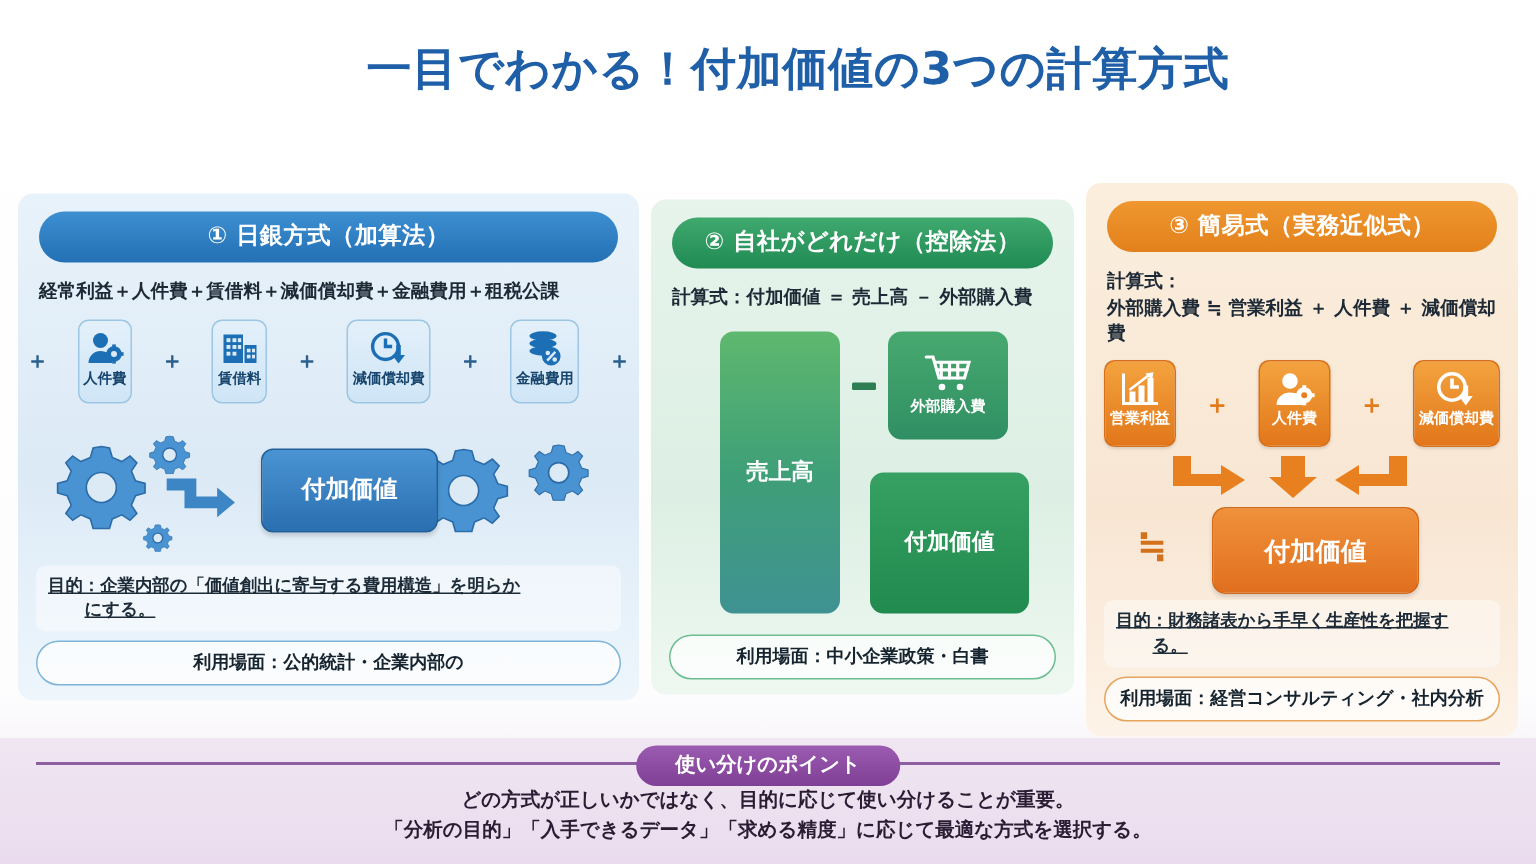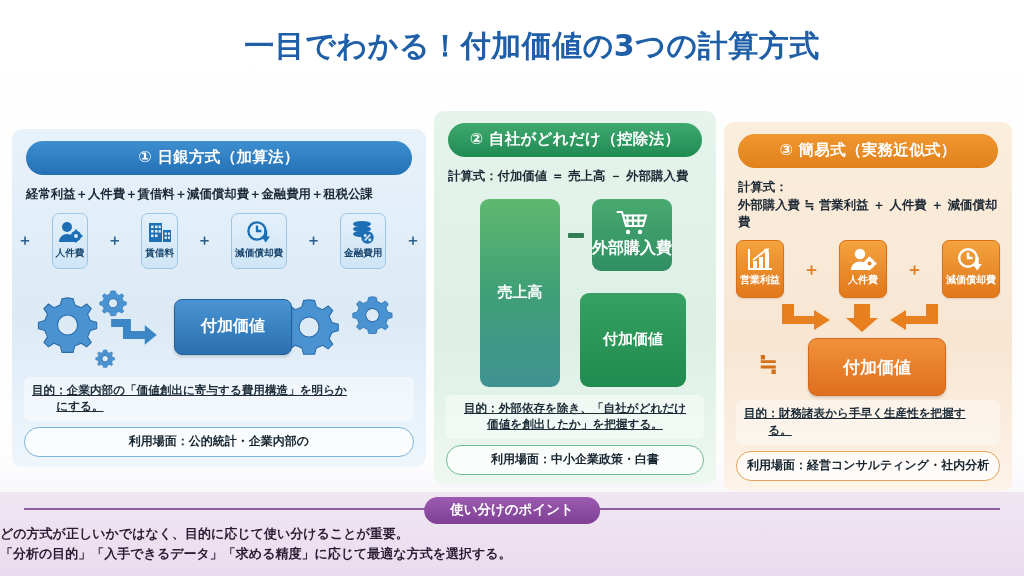--- a/index.html
+++ b/index.html
@@ -114,21 +114,21 @@
     position: absolute; left: 122px; top: 38px;
     width: 16px; height: 5px; background: #2f7d52; border-radius: 1px;
   }
   .bar-purchase {
     position: absolute; left: 146px; top: 4px; width: 80px; height: 72px;
     border-radius: 9px;
     background: linear-gradient(180deg,#48a96f 0%,#2f8f63 100%);
     color: #fff;
     display: flex; flex-direction: column; align-items: center; justify-content: center;
   }
-  .bar-purchase .lbl { font-size: 16px; font-weight: 700; margin-top: 2px; }
+  .bar-purchase .lbl { font-size: 10px; font-weight: 700; margin-top: 2px; }
   .bar-va {
     position: absolute; left: 134px; top: 98px; width: 106px; height: 94px;
     border-radius: 9px;
     background: linear-gradient(180deg,#36a163 0%,#218a4e 100%);
     color: #fff; font-size: 15px; font-weight: 700;
     display: flex; align-items: center; justify-content: center;
   }
 
   
   .arrow-area { position: relative; height: 30px; }
@@ -183,21 +183,21 @@
     background: #8e5fa0;
   }
   .badge {
     position: absolute; top: 5px; left: 50%; transform: translateX(-50%);
     background: linear-gradient(180deg,#9b5bb0 0%,#7e3f95 100%);
     color: #fff; font-size: 13.5px; font-weight: 700;
     padding: 4px 26px 5px; border-radius: 14px;
   }
   .footer-lines {
     position: absolute; top: 32px; width: 100%;
-    color: #2a1d33;
+    text-align: center; color: #2a1d33;
     font-size: 13px; font-weight: 700; line-height: 1.55;
   }
   svg { display: block; }
 </style>
 </head>
 <body>
 
 <div class="title-bar">
   <div class="title">一目でわかる！付加価値の3つの計算方式</div>
 </div>
@@ -396,24 +396,20 @@
               </g>
             <circle cx="12" cy="22" r="2.2" fill="#fff"></circle>
               <circle cx="24" cy="22" r="2.2" fill="#fff"></circle>
             </svg>
         </span>
         <span class="lbl">外部購入費</span>
       </div>
       <div class="bar-va">付加価値</div>
     </div>
 
-    <div class="purpose">
-      <span>目的：外部依存を除き、「自社がどれだけ</span>
-      <span class="ind">価値を創出したか」を把握する。</span>
-    </div>
     <div class="usage">利用場面：中小企業政策・白書</div>
   </div>
 
   <div class="panel p3">
     <div class="panel-header">③ 簡易式（実務近似式）</div>
 
     <div class="formula">
       <div>計算式：</div>
       <div>外部購入費 ≒ 営業利益 ＋ 人件費 ＋ 減価償却費</div>
     </div>

